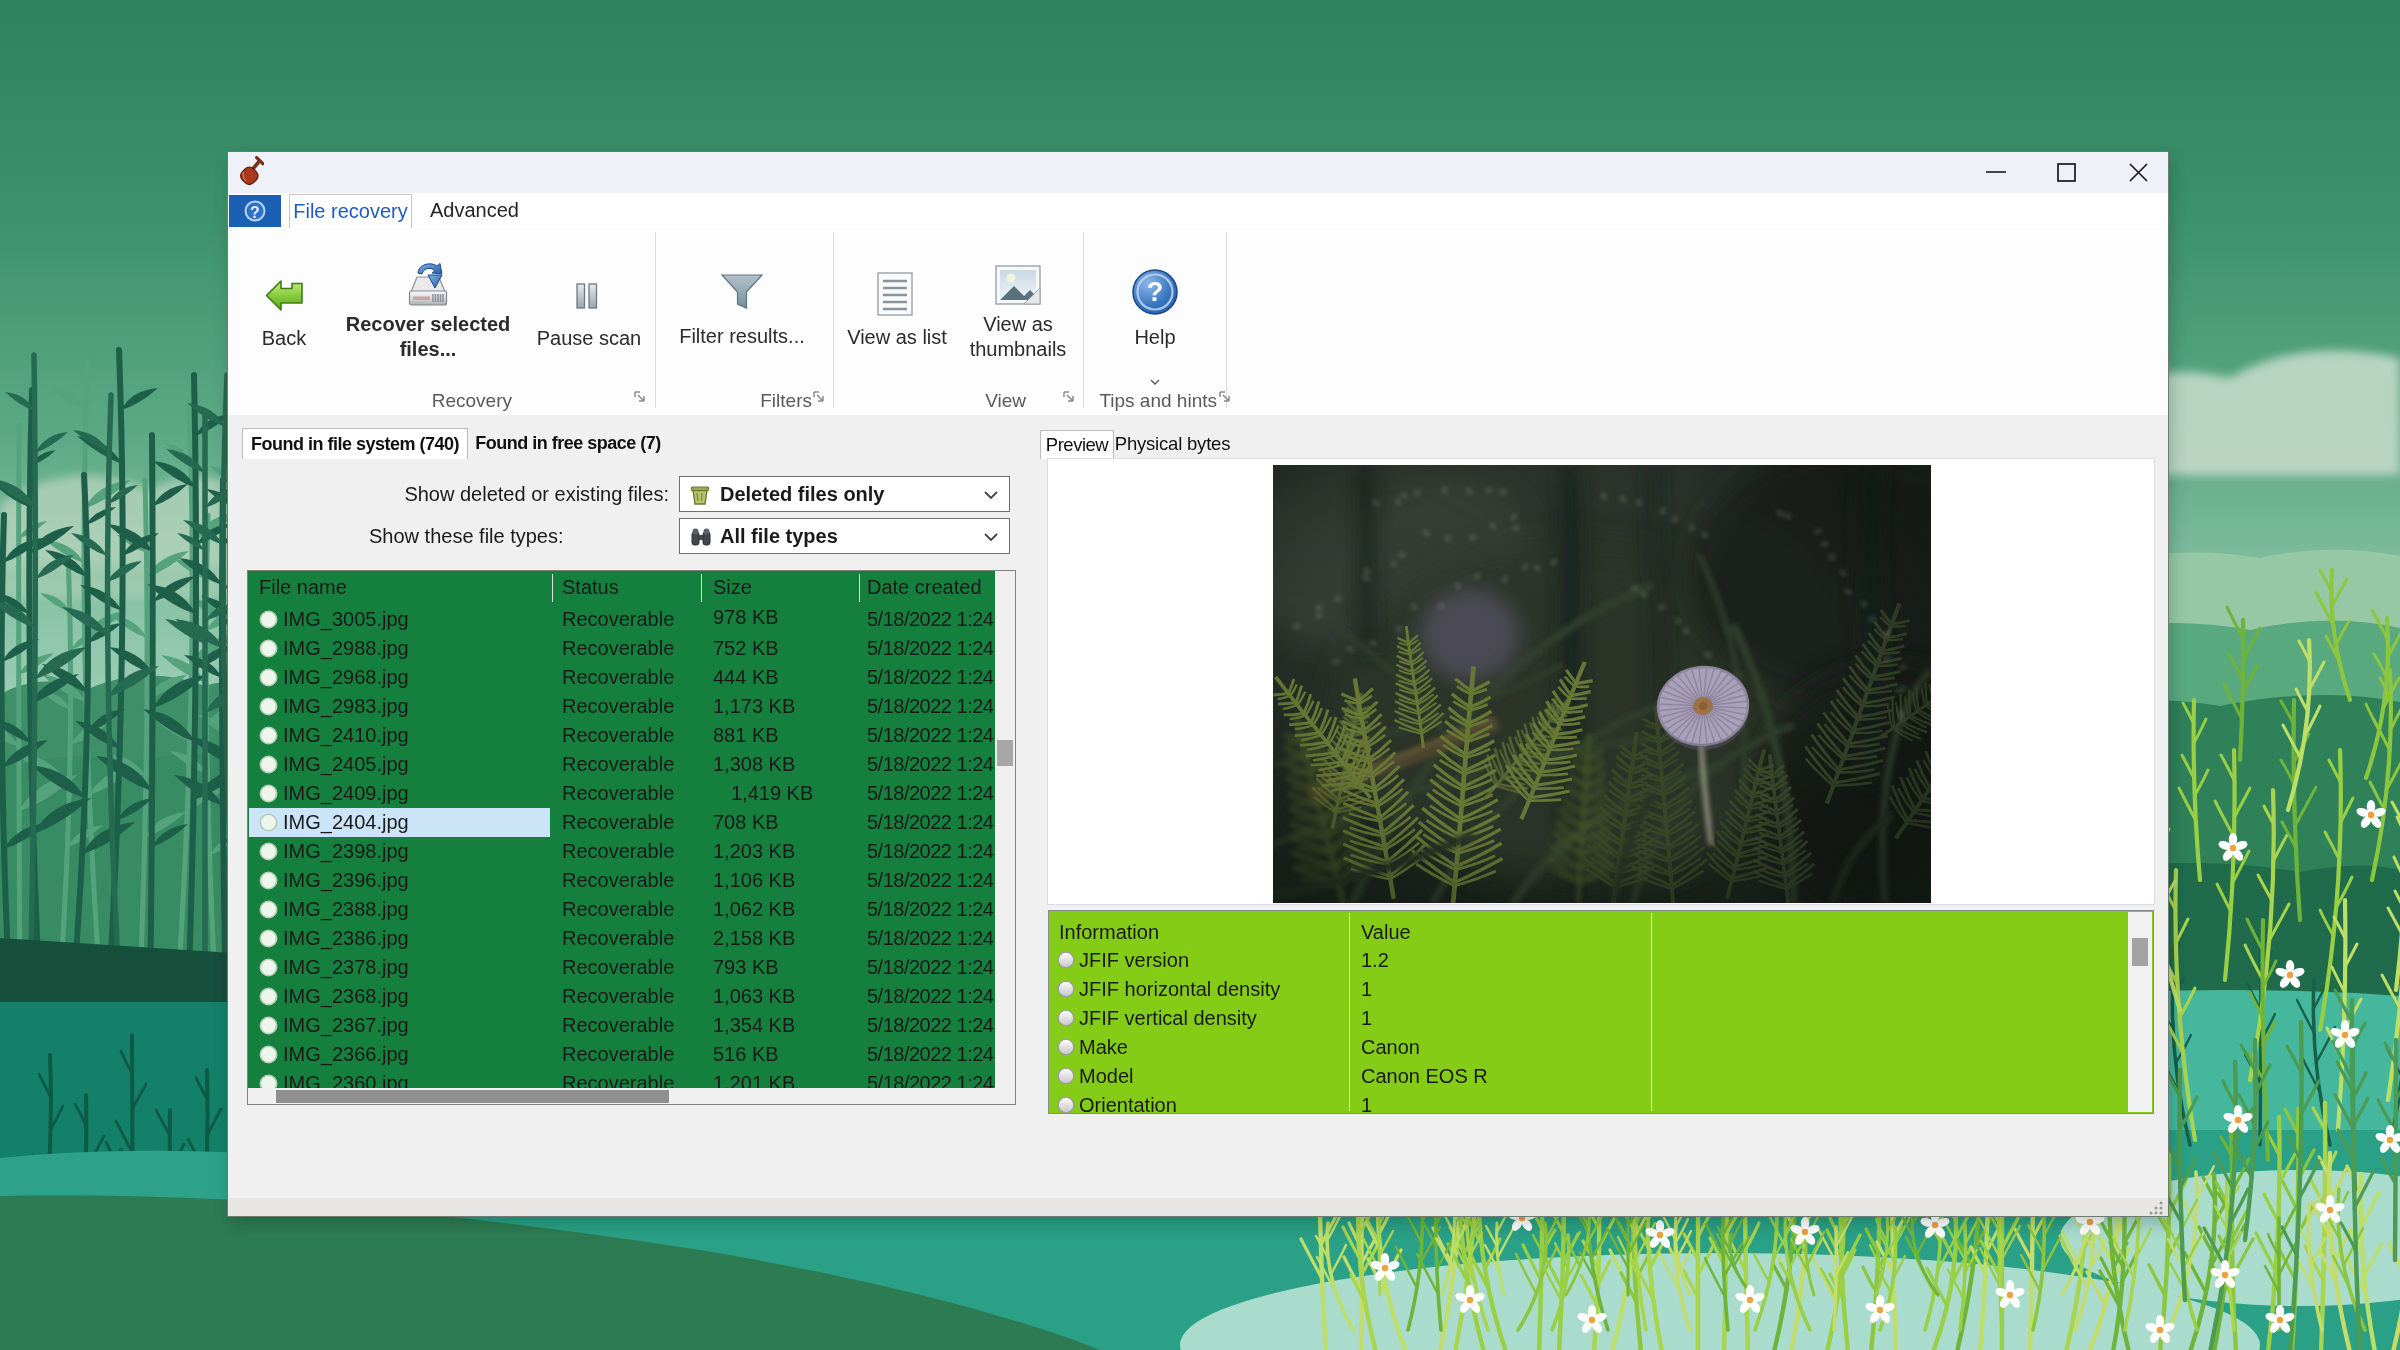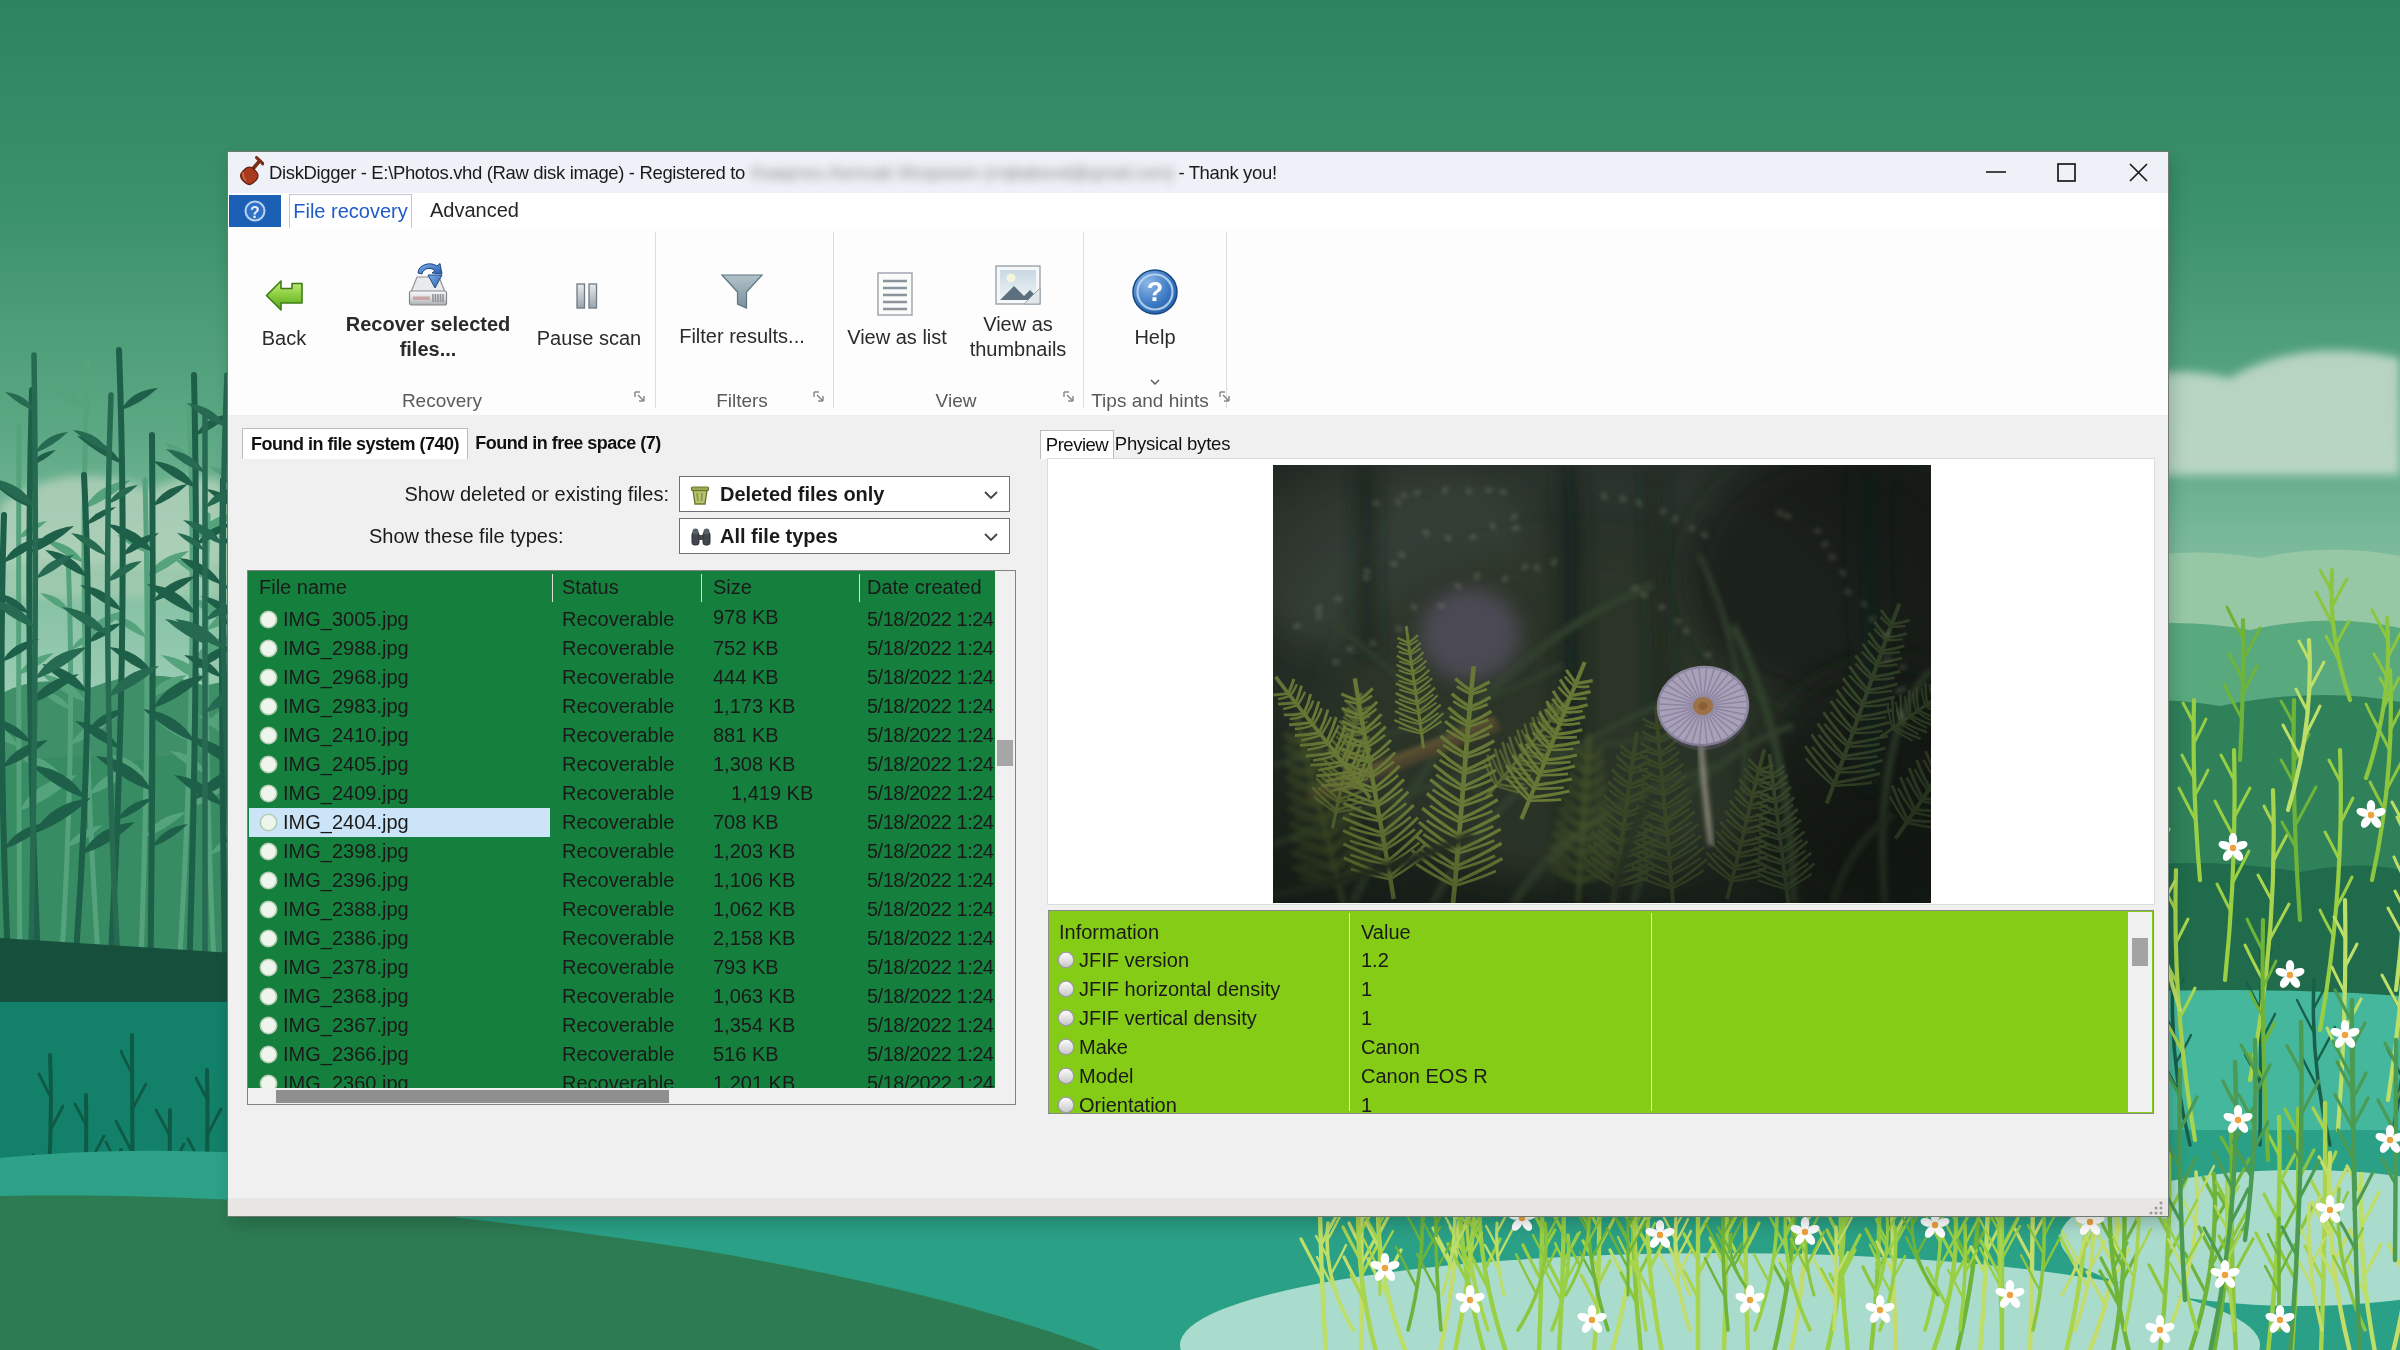--- a/index.html
+++ b/index.html
@@ -2,21 +2,21 @@
 <html><head><meta charset="utf-8">
 <style>
 html,body{margin:0;padding:0}
 body{width:2400px;height:1350px;position:relative;overflow:hidden;font-family:"Liberation Sans",sans-serif;background:#3a8e68}
 .ab{position:absolute}
 .win{position:absolute;left:228px;top:152px;width:1940px;height:1064px;background:#f0f0f0;box-shadow:0 0 0 1px #6e7a72,3px 7px 16px rgba(0,20,10,.22)}
 .ttl{position:absolute;left:0;top:0;width:100%;height:41px;background:#eef2f8;border-bottom:1px solid #e3e7ee}
 .tabrow{position:absolute;left:0;top:41px;width:100%;height:35px;background:#fff}
 .ribbon{position:absolute;left:0;top:76px;width:100%;height:187px;background:#fdfdfd;border-bottom:2px solid #d8d8d8}
 .rsep{position:absolute;top:4px;width:1px;height:176px;background:#dcdcdc}
-.glabel{position:absolute;top:162px;height:20px;font-size:19px;color:#5a5a5a;text-align:center}
+.glabel{position:absolute;top:162px;height:20px;font-size:19px;color:#5a5a5a;text-align:right}
 .rlab{position:absolute;font-size:20px;color:#2b2b2b;text-align:center;line-height:25px}
 .content{position:absolute;left:0;top:263px;width:100%;height:717px;background:#f0f0f0;overflow:hidden}
 .status{position:absolute;left:0;top:980px;width:100%;height:66px;background:linear-gradient(180deg,#d9d6d3,#e9e7e5 45%,#e7e5e3)}
 .bframe{position:absolute;left:0;top:1046px;width:100%;height:18px;background:#e8e6e4}
 .t20{font-size:20px;color:#1a1a1a}
 .b{font-weight:bold}
 .tab1{position:absolute;background:#fff;border:1px solid #bcbcbc;border-bottom:none;text-align:center;font-weight:bold;font-size:18px;letter-spacing:-0.5px;color:#111;white-space:nowrap;overflow:hidden}
 .tab2{position:absolute;text-align:center;font-weight:bold;font-size:18px;letter-spacing:-0.5px;color:#111;white-space:nowrap;overflow:hidden}
 .combo{position:absolute;width:331px;height:36px;background:#fff;border:1px solid #707070;box-sizing:border-box}
 .blur{filter:blur(5px);color:#8a8a8a}
@@ -892,21 +892,20 @@
 </svg>
 
 <div class="win">
 <div class="ttl">
 <svg class="ab" style="left:10px;top:4px" width="26" height="30" viewBox="0 0 26 30">
 <path d="M14,14 L21.6,4.8" stroke="#7a3018" stroke-width="3.6" fill="none" stroke-linecap="round"></path>
 <path d="M18.6,1.6 L25,7.8" stroke="#7a3018" stroke-width="3.2" fill="none" stroke-linecap="round"></path>
 <rect x="3.6" y="12" width="15.5" height="15.5" rx="5.5" transform="rotate(-45 11.4 19.8)" fill="#a83a1e" stroke="#5e2012" stroke-width="1.3"></rect>
 <path d="M5.2,16 Q4.4,21 8,24.6" stroke="#d06848" stroke-width="1.7" fill="none"></path>
 </svg>
-<div class="ab" style="left:41px;top:0;height:41px;line-height:41px;white-space:nowrap;font-size:18.5px;letter-spacing:-0.35px;color:#1a1a1a">DiskDigger - E:\Photos.vhd (Raw disk image) - Registered to <span class="blur">Xsaqmxu Asmcab Wvqsswm (rrqbabsnd@qmsil.csm)</span> - Thank you!</div>
 <svg class="ab" style="left:1756px;top:0" width="24" height="41">
         <path d="M2,20 H22" stroke="#1a1a1a" stroke-width="1.6"></path>
       </svg>
 <svg class="ab" style="left:1827px;top:0" width="24" height="41">
         <rect x="3" y="12" width="17" height="17" fill="none" stroke="#1a1a1a" stroke-width="1.7"></rect>
       </svg>
 <svg class="ab" style="left:1899px;top:0" width="24" height="41">
         <path d="M3,12 L20,29 M20,12 L3,29" stroke="#1a1a1a" stroke-width="1.7"></path>
       </svg>
 </div>

